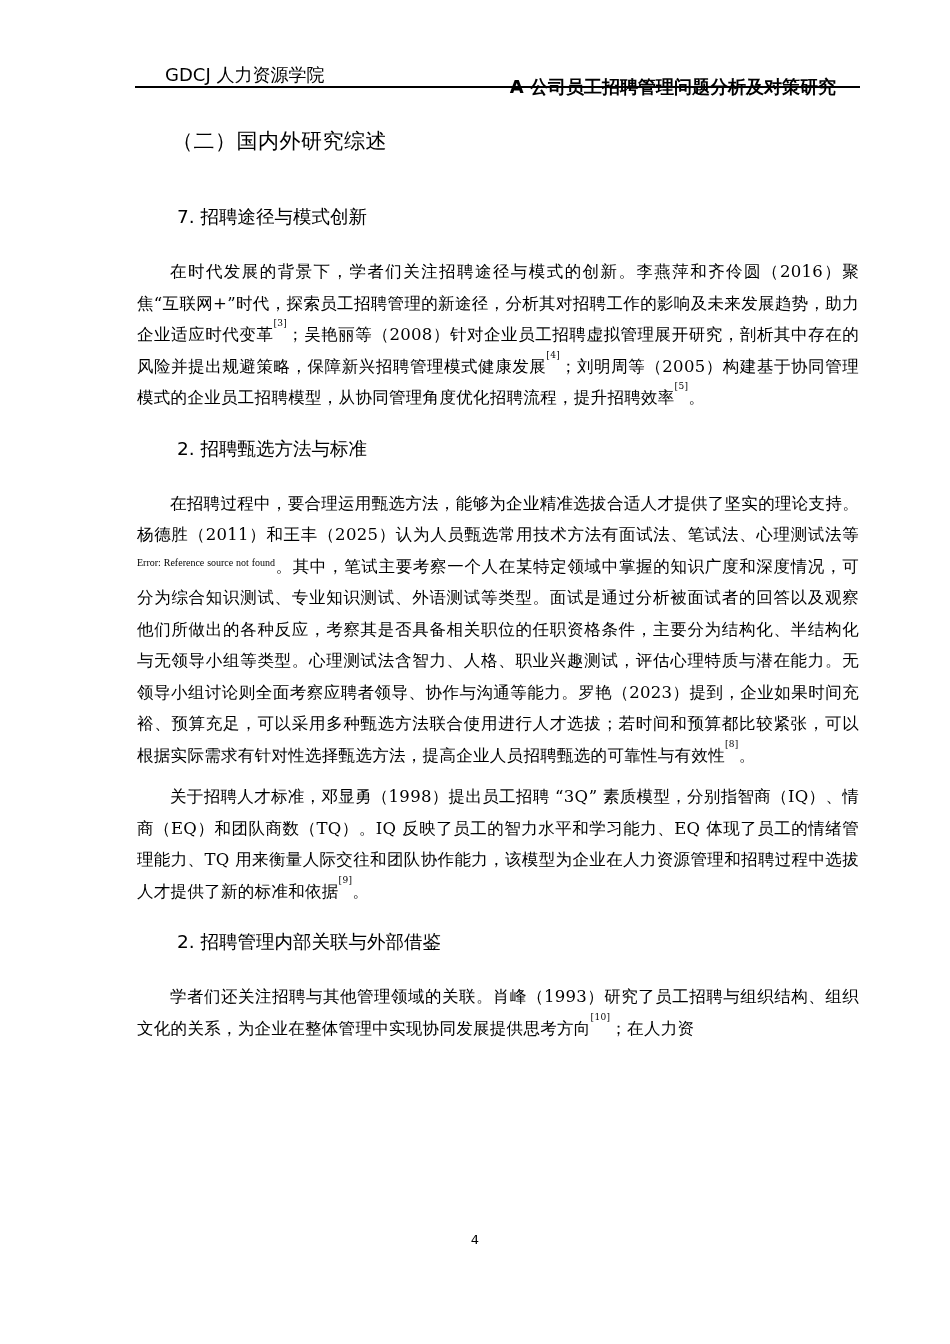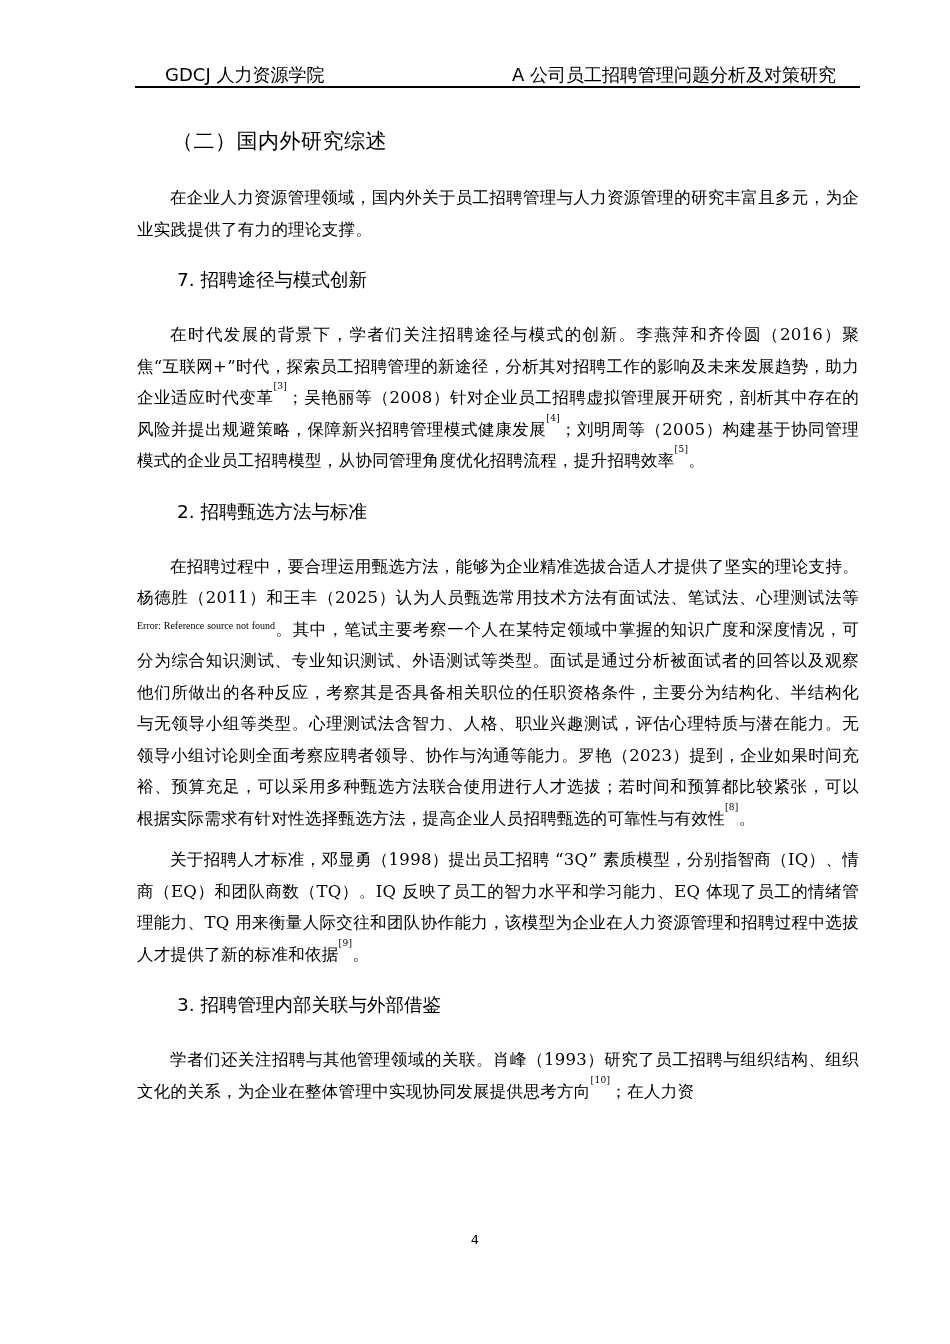--- a/index.html
+++ b/index.html
@@ -27,21 +27,22 @@
       line-height: 18px;
     }
     .page-header .left {
       position: absolute;
       left: 30px;
       top: 0;
     }
     .page-header .right {
       position: absolute;
       right: 24px;
-      top: 0;
+      top: 12px;
+      font-weight: bold;
     }
     .content {
       position: absolute;
       left: 137px;
       top: 110px;
       width: 722px;
     }
     h2.section-title {
       font-family: "DejaVu Sans", "Liberation Sans", sans-serif;
       font-weight: normal;
@@ -100,33 +101,32 @@
 <body>
 
 <div class="page-header">
   <span class="left">GDCJ 人力资源学院</span>
   <span class="right">A 公司员工招聘管理问题分析及对策研究</span>
 </div>
 
 <div class="content">
   <h2 class="section-title">（二）国内外研究综述</h2>
   <div class="gap-a"></div>
-  <p class="para">在企业人力资源管理领域，国内外关于员工招聘管理与人力资源管理的研究丰富且多元，为企业实践提供了有力的理论支撑。</p>
 
   <div class="gap-c"></div>
   <h3 class="sub-title">7. 招聘途径与模式创新</h3>
   <div class="gap-b"></div>
   <p class="para"><span>在时代发展的背景下，学者们关注招聘途径与模式的创新。李燕萍和齐伶圆（2016）聚焦“互联网+”时代，探索员工招聘管理的新途径，分析其对招聘工作的影响及未来发展趋势，助力企业适应时代变革</span><sup class="ref">[3]</sup><span>；吴艳丽等（2008）针对企业员工招聘虚拟管理展开研究，剖析其中存在的风险并提出规避策略，保障新兴招聘管理模式健康发展</span><sup class="ref">[4]</sup><span>；刘明周等（2005）构建基于协同管理模式的企业员工招聘模型，从协同管理角度优化招聘流程，提升招聘效率</span><sup class="ref">[5]</sup><span>。</span></p>
 
   <div class="gap-c"></div>
   <h3 class="sub-title">2. 招聘甄选方法与标准</h3>
   <div class="gap-b"></div>
   <p class="para"><span>在招聘过程中，要合理运用甄选方法，能够为企业精准选拔合适人才提供了坚实的理论支持。杨德胜（2011）和王丰（2025）认为人员甄选常用技术方法有面试法、笔试法、心理测试法等</span><sup class="err">Error: Reference source not found</sup><span>。其中，笔试主要考察一个人在某特定领域中掌握的知识广度和深度情况，可分为综合知识测试、专业知识测试、外语测试等类型。面试是通过分析被面试者的回答以及观察他们所做出的各种反应，考察其是否具备相关职位的任职资格条件，主要分为结构化、半结构化与无领导小组等类型。心理测试法含智力、人格、职业兴趣测试，评估心理特质与潜在能力。无领导小组讨论则全面考察应聘者领导、协作与沟通等能力。罗艳（2023）提到，企业如果时间充裕、预算充足，可以采用多种甄选方法联合使用进行人才选拔；若时间和预算都比较紧张，可以根据实际需求有针对性选择甄选方法，提高企业人员招聘甄选的可靠性与有效性</span><sup class="ref">[8]</sup><span>。</span></p>
   <div class="gap-d"></div>
   <p class="para"><span>关于招聘人才标准，邓显勇（1998）提出员工招聘 “3Q” 素质模型，分别指智商（IQ）、情商（EQ）和团队商数（TQ）。IQ 反映了员工的智力水平和学习能力、EQ 体现了员工的情绪管理能力、TQ 用来衡量人际交往和团队协作能力，该模型为企业在人力资源管理和招聘过程中选拔人才提供了新的标准和依据</span><sup class="ref">[9]</sup><span>。</span></p>
 
   <div class="gap-c"></div>
-  <h3 class="sub-title">3. 招聘管理内部关联与外部借鉴</h3>
+  <h3 class="sub-title">2. 招聘管理内部关联与外部借鉴</h3>
   <div class="gap-b"></div>
   <p class="para"><span>学者们还关注招聘与其他管理领域的关联。肖峰（1993）研究了员工招聘与组织结构、组织文化的关系，为企业在整体管理中实现协同发展提供思考方向</span><sup class="ref">[10]</sup><span>；在人力资</span></p>
 </div>
 
 <div class="page-number">4</div>
 
 </body></html>

